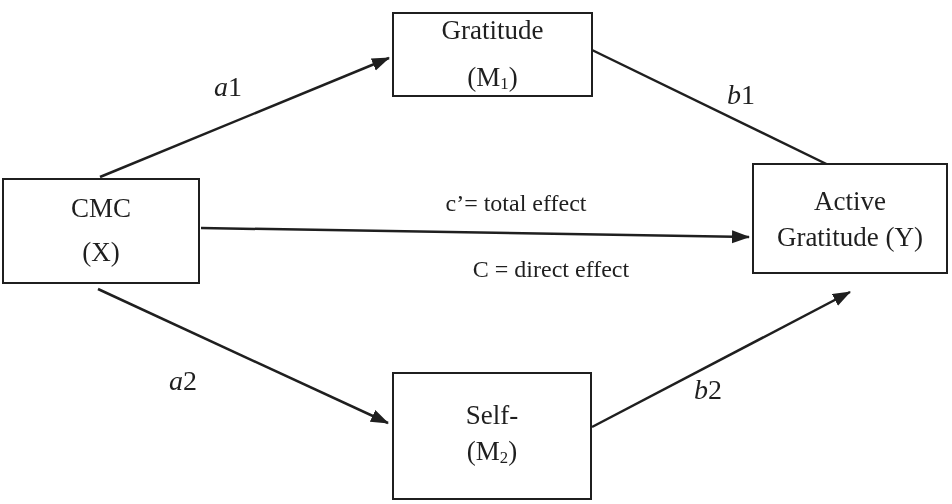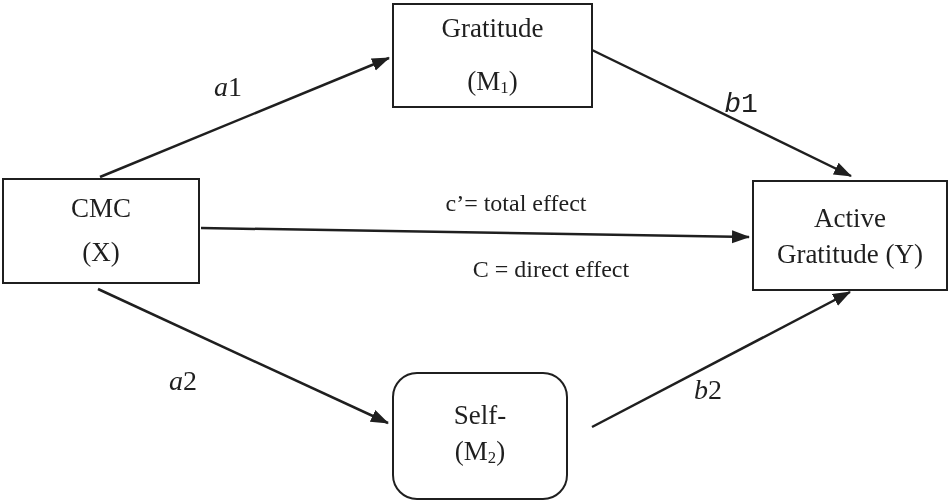--- a/index.html
+++ b/index.html
@@ -36,38 +36,38 @@
     align-items: center;
     justify-content: space-evenly;
     text-align: center;
     font-size: 27px;
     line-height: 1.18;
   }
   .node-box.tight {
     justify-content: center;
   }
   .node-box.tight .box-line { line-height: 36px; }
-  #node-gratitude { left: 392px; top: 3px;   width: 201px; height: 105px; gap: 13px; }
+  #node-gratitude { left: 392px; top: 12px;   width: 201px; height: 85px; gap: 13px; }
   #node-cmc       { left: 2px;   top: 178px; width: 198px; height: 106px; }
-  #node-active    { left: 752px; top: 180px; width: 196px; height: 111px; justify-content: center; }
-  #node-selfcomp  { left: 392px; top: 372px; width: 176px; height: 128px; border-radius: 25px; }
+  #node-active    { left: 752px; top: 163px; width: 196px; height: 111px; justify-content: center; }
+  #node-selfcomp  { left: 392px; top: 372px; width: 200px; height: 128px; }
   .sub {
     font-size: 0.62em;
     vertical-align: -0.18em;
     letter-spacing: 0;
   }
   .edge-label {
     position: absolute;
     transform: translate(-50%, -50%);
     font-size: 28px;
     white-space: nowrap;
   }
   .edge-label .lbl-letter { font-style: italic; }
   #label-a1 { left: 228px; top: 87px; }
-  #label-b1 { left: 741px; top: 104px; font-family: Liberation Mono, monospace; }
+  #label-b1 { left: 741px; top: 95px; }
   #label-a2 { left: 183px; top: 381px; }
   #label-b2 { left: 708px; top: 390px; }
   .direct-label {
     position: absolute;
     transform: translate(-50%, -50%);
     font-size: 24px;
     white-space: nowrap;
   }
   #label-c-top    { left: 516px; top: 203px; }
   #label-c-bottom { left: 551px; top: 269px; }

